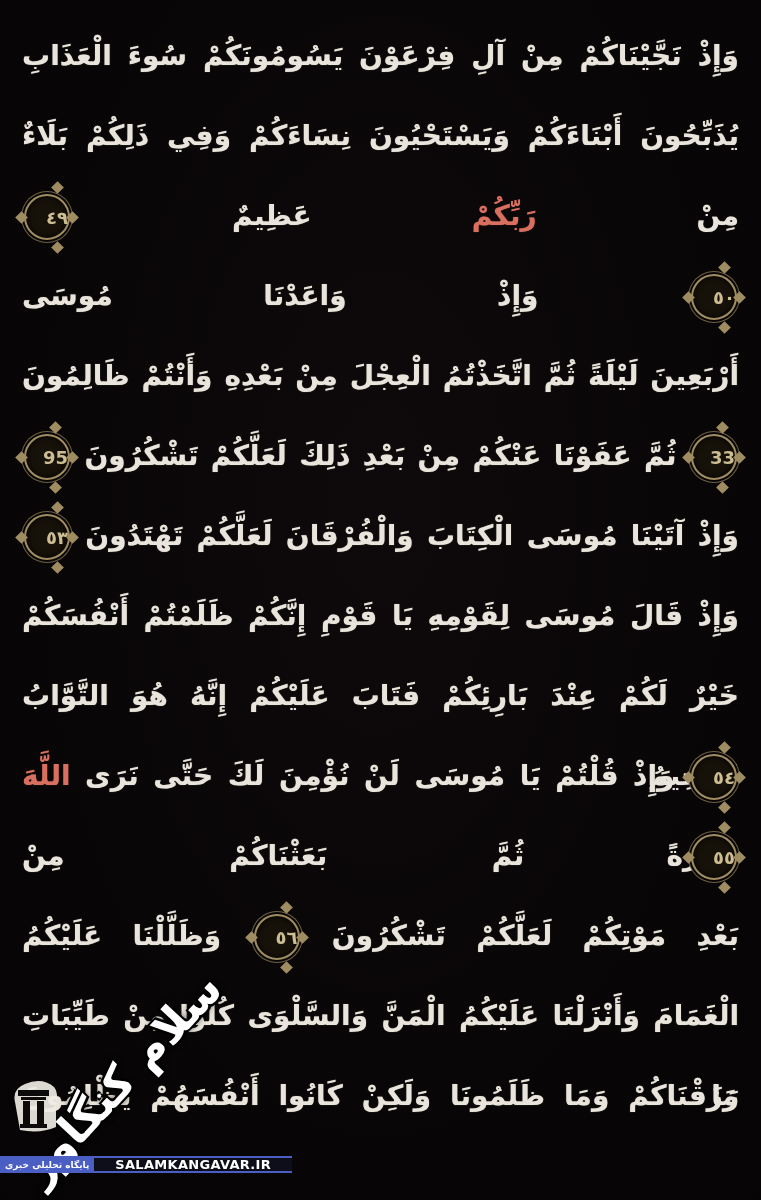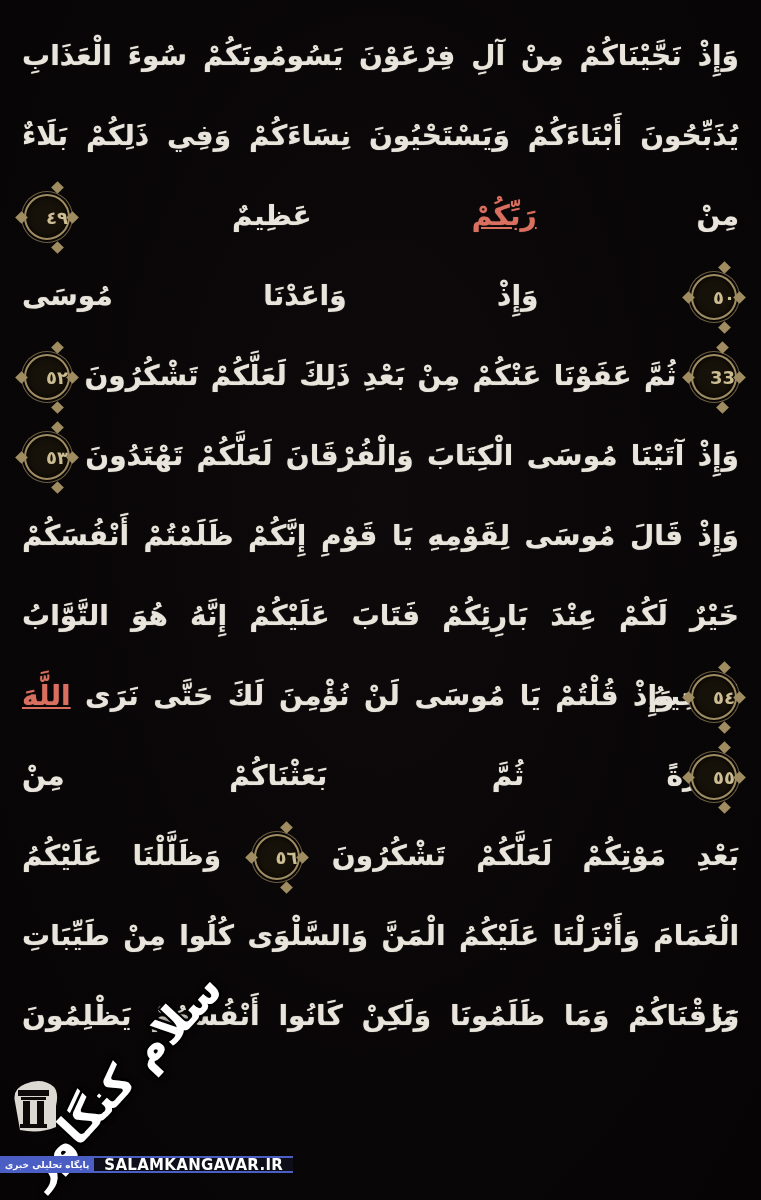--- a/index.html
+++ b/index.html
@@ -8,21 +8,21 @@
     background: radial-gradient(ellipse at 50% 42%, #0e0a0b 0%, #090607 60%, #070405 100%);
     font-family:"DejaVu Sans", sans-serif;
   }
   .lines { position:absolute; left:0; top:0; right:0; padding:16px 22px 0 22px; }
   .line {
     height:80px; line-height:80px; overflow:visible;
     direction:rtl; text-align:justify; text-align-last:justify;
     font-size:28px; font-weight:bold; color:#e9e5dc;
     text-shadow:0 0 1px rgba(243,238,227,.55);
   }
-  .red { color:#d9705f; text-shadow:0 0 1px rgba(217,112,95,.6);text-decoration:underline; }
+  .red { color:#d9705f; text-shadow:0 0 1px rgba(217,112,95,.6); }
   
   .vm {
     display:inline-flex; align-items:center; 
     width:42px; height:42px; border-radius:50%;
     border:2px solid #9f8c60; background:#171209;
     box-shadow:0 0 0 2px #080506, 0 0 0 3px #6f6142, inset 0 0 6px #000;
     position:relative; vertical-align:middle; line-height:normal; margin:0 2px;
   }
   .vm::before,.vm::after {
     content:""; position:absolute; top:50%; width:9px; height:9px; margin-top:-4.5px;
@@ -44,42 +44,43 @@
     font-size:45px; font-weight:bold; color:#ffffff; letter-spacing:-1px;
     text-shadow:2px 2px 0 #000, -2px -2px 0 #000, 2px -2px 0 #000, -2px 2px 0 #000, 0 0 7px #000;
   }
   .wm-banner { position:absolute; left:0; top:1156px; height:17px; display:flex; direction:ltr; z-index:5; }
   .wm-tagline {
     background:#4a5ec4; color:#fff; font-size:9px; font-weight:bold;
     padding:0 5px; display:flex; align-items:center; white-space:nowrap; direction:rtl;
   }
   .wm-url {
     background:#0e0e1a; border-top:2px solid #4a5ec4; border-bottom:2px solid #4a5ec4;
-    color:#fff; font-weight:bold; font-size:15px; letter-spacing:.3px;
-    padding:0 10px; display:flex; align-items:center; white-space:nowrap;
+    color:#fff; font-weight:bold; font-size:13px; letter-spacing:.3px;
+    padding:0 21px; display:flex; align-items:center; white-space:nowrap;
   }
 </style>
 </head>
 <body>
 
 <div class="page">
 
   <div id="lines" class="lines">
       <div class="line" dir="rtl"><span class="txt">وَإِذْ نَجَّيْنَاكُمْ مِنْ آلِ فِرْعَوْنَ يَسُومُونَكُمْ سُوءَ الْعَذَابِ</span></div>
       <div class="line" dir="rtl"><span class="txt">يُذَبِّحُونَ أَبْنَاءَكُمْ وَيَسْتَحْيُونَ نِسَاءَكُمْ وَفِي ذَلِكُمْ بَلَاءٌ</span></div>
       <div class="line" dir="rtl"><span class="txt">مِنْ </span><span class="red">رَبِّكُمْ</span><span class="txt"> عَظِيمٌ </span><span class="vm">
           <span class="vm-n">٤٩</span>
         </span></div>
       <div class="line" dir="rtl"><span class="vm">
           <span class="vm-n">٥٠</span>
         </span><span class="txt"> وَإِذْ وَاعَدْنَا مُوسَى</span></div>
+      <div class="line" dir="rtl"><span class="txt">أَرْبَعِينَ لَيْلَةً ثُمَّ اتَّخَذْتُمُ الْعِجْلَ مِنْ بَعْدِهِ وَأَنْتُمْ ظَالِمُونَ</span></div>
       <div class="line" dir="rtl"><span class="vm">
           <span class="vm-n">33</span>
         </span><span class="txt"> ثُمَّ عَفَوْنَا عَنْكُمْ مِنْ بَعْدِ ذَلِكَ لَعَلَّكُمْ تَشْكُرُونَ </span><span class="vm">
-          <span class="vm-n">٥٢</span>
+          <span class="vm-n">95</span>
         </span></div>
       <div class="line" dir="rtl"><span class="txt">وَإِذْ آتَيْنَا مُوسَى الْكِتَابَ وَالْفُرْقَانَ لَعَلَّكُمْ تَهْتَدُونَ </span><span class="vm">
           <span class="vm-n">٥٣</span>
         </span></div>
       <div class="line" dir="rtl"><span class="txt">وَإِذْ قَالَ مُوسَى لِقَوْمِهِ يَا قَوْمِ إِنَّكُمْ ظَلَمْتُمْ أَنْفُسَكُمْ</span></div>
       <div class="line" dir="rtl"><span class="txt">خَيْرٌ لَكُمْ عِنْدَ بَارِئِكُمْ فَتَابَ عَلَيْكُمْ إِنَّهُ هُوَ التَّوَّابُ الرَّحِيمُ</span></div>
       <div class="line" dir="rtl"><span class="vm">
           <span class="vm-n">٥٤</span>
         </span><span class="txt"> وَإِذْ قُلْتُمْ يَا مُوسَى لَنْ نُؤْمِنَ لَكَ حَتَّى نَرَى </span><span class="red">اللَّهَ</span><span class="txt"> جَهْرَةً</span></div>
       <div class="line" dir="rtl"><span class="vm">

